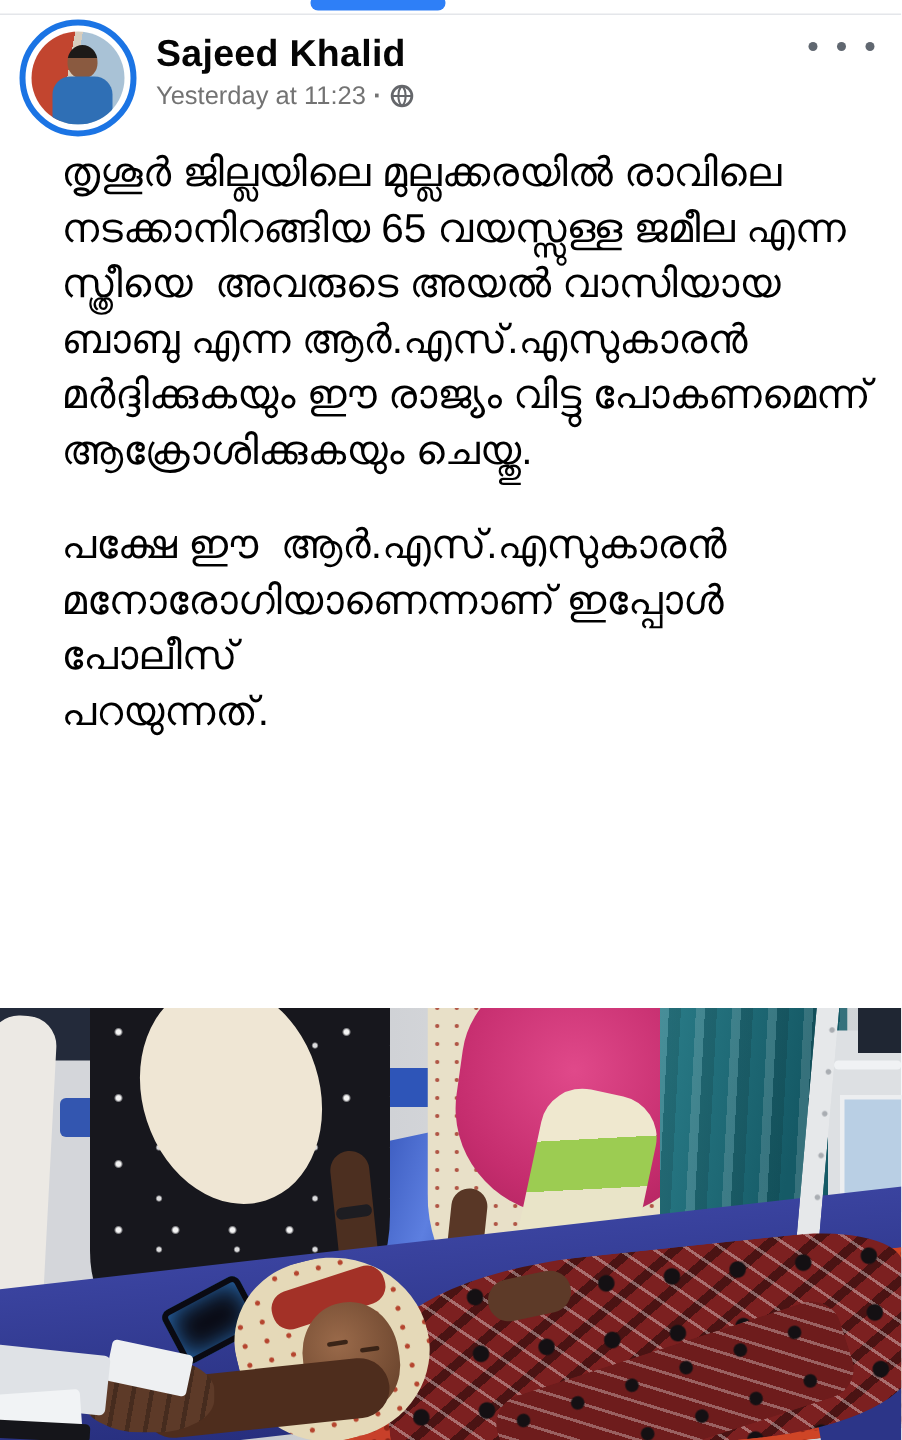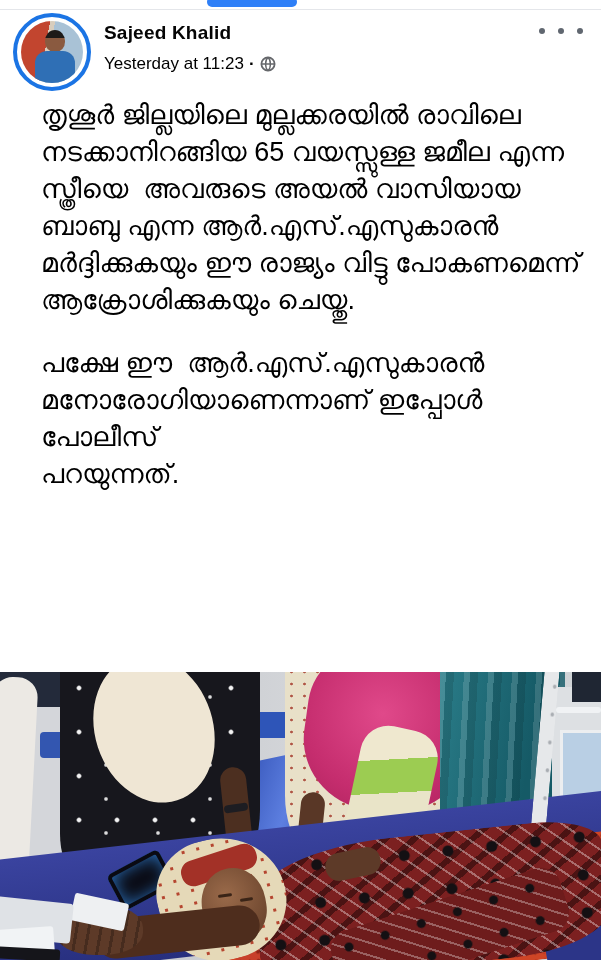--- a/index.html
+++ b/index.html
@@ -14,23 +14,23 @@
   
   .header{position:absolute;left:0;top:10px;width:601px;height:86px;background:#fff;}
   .avatar{position:absolute;left:13px;top:3px;width:70px;height:70px;border-radius:50%;
           border:4px solid #1b74e4;background:#fff;display:flex;align-items:center;justify-content:center;}
   .avatar-img{width:62px;height:62px;border-radius:50%;overflow:hidden;position:relative;
               background:linear-gradient(100deg,#c2452f 0 40%,#d8cdbd 40% 47%,#a9c2d6 47%);}
   .av-head{position:absolute;left:24px;top:9px;width:20px;height:22px;border-radius:50% 50% 45% 45%;
            background:linear-gradient(180deg,#1d1a18 0 38%,#8a5a40 38%);}
   .av-shirt{position:absolute;left:14px;top:30px;width:40px;height:32px;border-radius:12px 12px 0 0;
             background:#2f6fb5;}
-  .author{position:absolute;left:104px;top:12px;font-size:19px;font-weight:700;color:#050505;letter-spacing:.2px;}
+  .author{position:absolute;left:104px;top:12px;font-size:25px;font-weight:700;color:#050505;letter-spacing:.2px;}
   .meta{position:absolute;left:104px;top:44px;display:flex;align-items:center;gap:5px;
-        font-size:17px;color:#000000;}
+        font-size:17px;color:#737373;}
   .meta .sep{font-weight:700;}
   .globe{width:16px;height:16px;display:block;}
   .menu-dots{position:absolute;right:16px;top:9px;width:44px;height:24px;display:flex;
              align-items:center;justify-content:space-between;padding:0 2px;cursor:pointer;}
   .menu-dots i{width:6px;height:6px;border-radius:50%;background:#606770;display:block;}
 
   
   .post-text{position:absolute;left:21px;top:97px;width:562px;height:574px;overflow:hidden;margin-left:20px;}
   .post-text p{margin:0 0 26px 0;font-size:27px;line-height:37px;color:#000;
                white-space:pre-wrap;word-break:break-word;}

